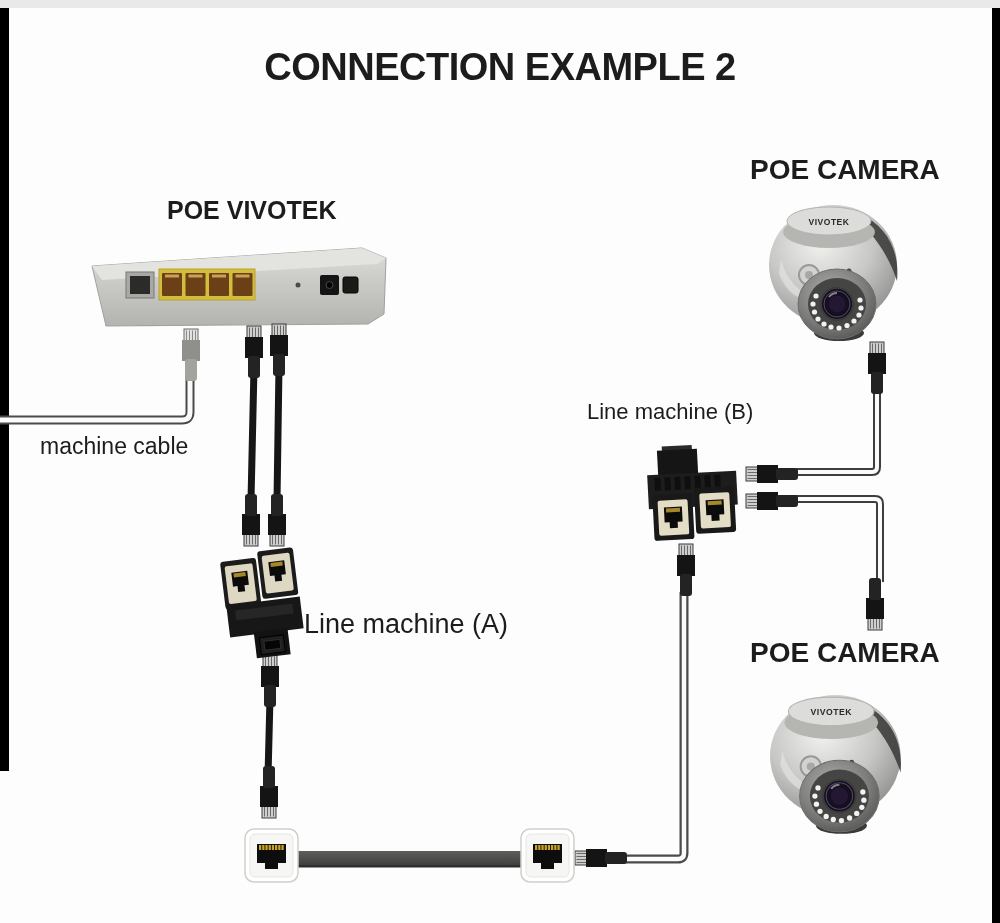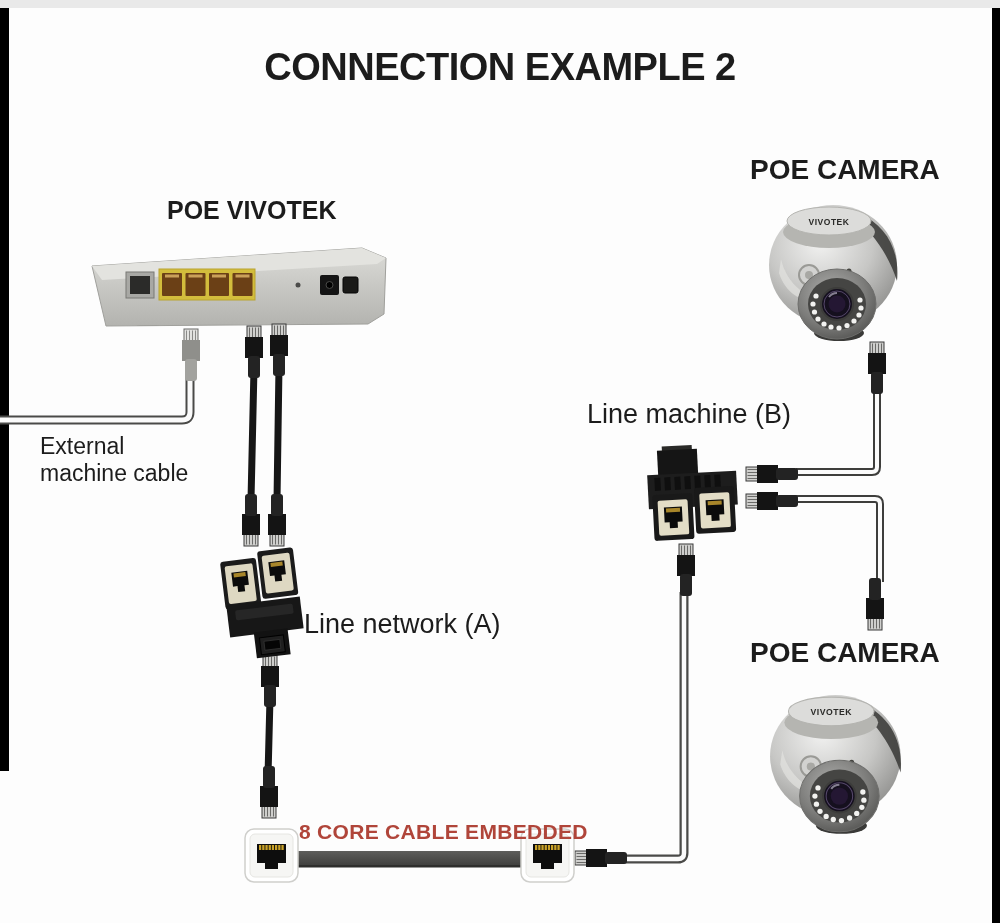--- a/index.html
+++ b/index.html
@@ -9,21 +9,21 @@
     font-family:"Liberation Sans", sans-serif;color:#1c1c1c;
   }
   .edge{position:absolute;top:0;background:#000;}
   #edge-left{left:0;width:9px;height:763px;}
   #edge-right{right:0;width:8px;height:923px;}
   .lbl{position:absolute;white-space:nowrap;}
   #title{left:240px;top:38px;width:520px;text-align:center;
          font-size:38px;font-weight:800;letter-spacing:-.5px;}
   #lbl-switch{left:167px;top:188px;font-size:25px;font-weight:600;}
   #lbl-cam-top{left:750px;top:146px;font-size:28px;font-weight:600;}
-  #lbl-lmb{left:587px;top:391px;font-size:27px;font-weight:500;}
+  #lbl-lmb{left:587px;top:391px;font-size:22px;font-weight:500;}
   #lbl-lma{left:304px;top:601px;font-size:27px;font-weight:500;}
   #lbl-ext{left:40px;top:425px;font-size:23px;font-weight:500;line-height:27px;white-space:normal;width:220px;}
   #lbl-cam-bot{left:750px;top:629px;font-size:28px;font-weight:600;}
   #lbl-core{left:299px;top:812px;font-size:21px;font-weight:700;color:#b0453a;letter-spacing:.3px;}
   svg{position:absolute;left:0;top:0;}
 </style>
 </head>
 <body>
 
 <div id="canvas">
@@ -236,19 +236,17 @@
 
     <use href="#cam" transform="translate(767,193)"></use>
     <use href="#cam" transform="translate(768,683) scale(1.02)"></use>
   </svg>
 
   <div id="title" class="lbl">CONNECTION EXAMPLE 2</div>
   <div id="lbl-switch" class="lbl">POE VIVOTEK</div>
   <div id="lbl-cam-top" class="lbl">POE CAMERA</div>
   <div id="lbl-lmb" class="lbl">Line machine (B)</div>
   <div id="lbl-ext" class="lbl">
-    <div>External</div>
     <div>machine cable</div>
   </div>
-  <div id="lbl-lma" class="lbl">Line network (A)</div>
+  <div id="lbl-lma" class="lbl">Line machine (A)</div>
   <div id="lbl-cam-bot" class="lbl">POE CAMERA</div>
-  <div id="lbl-core" class="lbl">8 CORE CABLE EMBEDDED</div>
 </div>
 
 </body></html>

